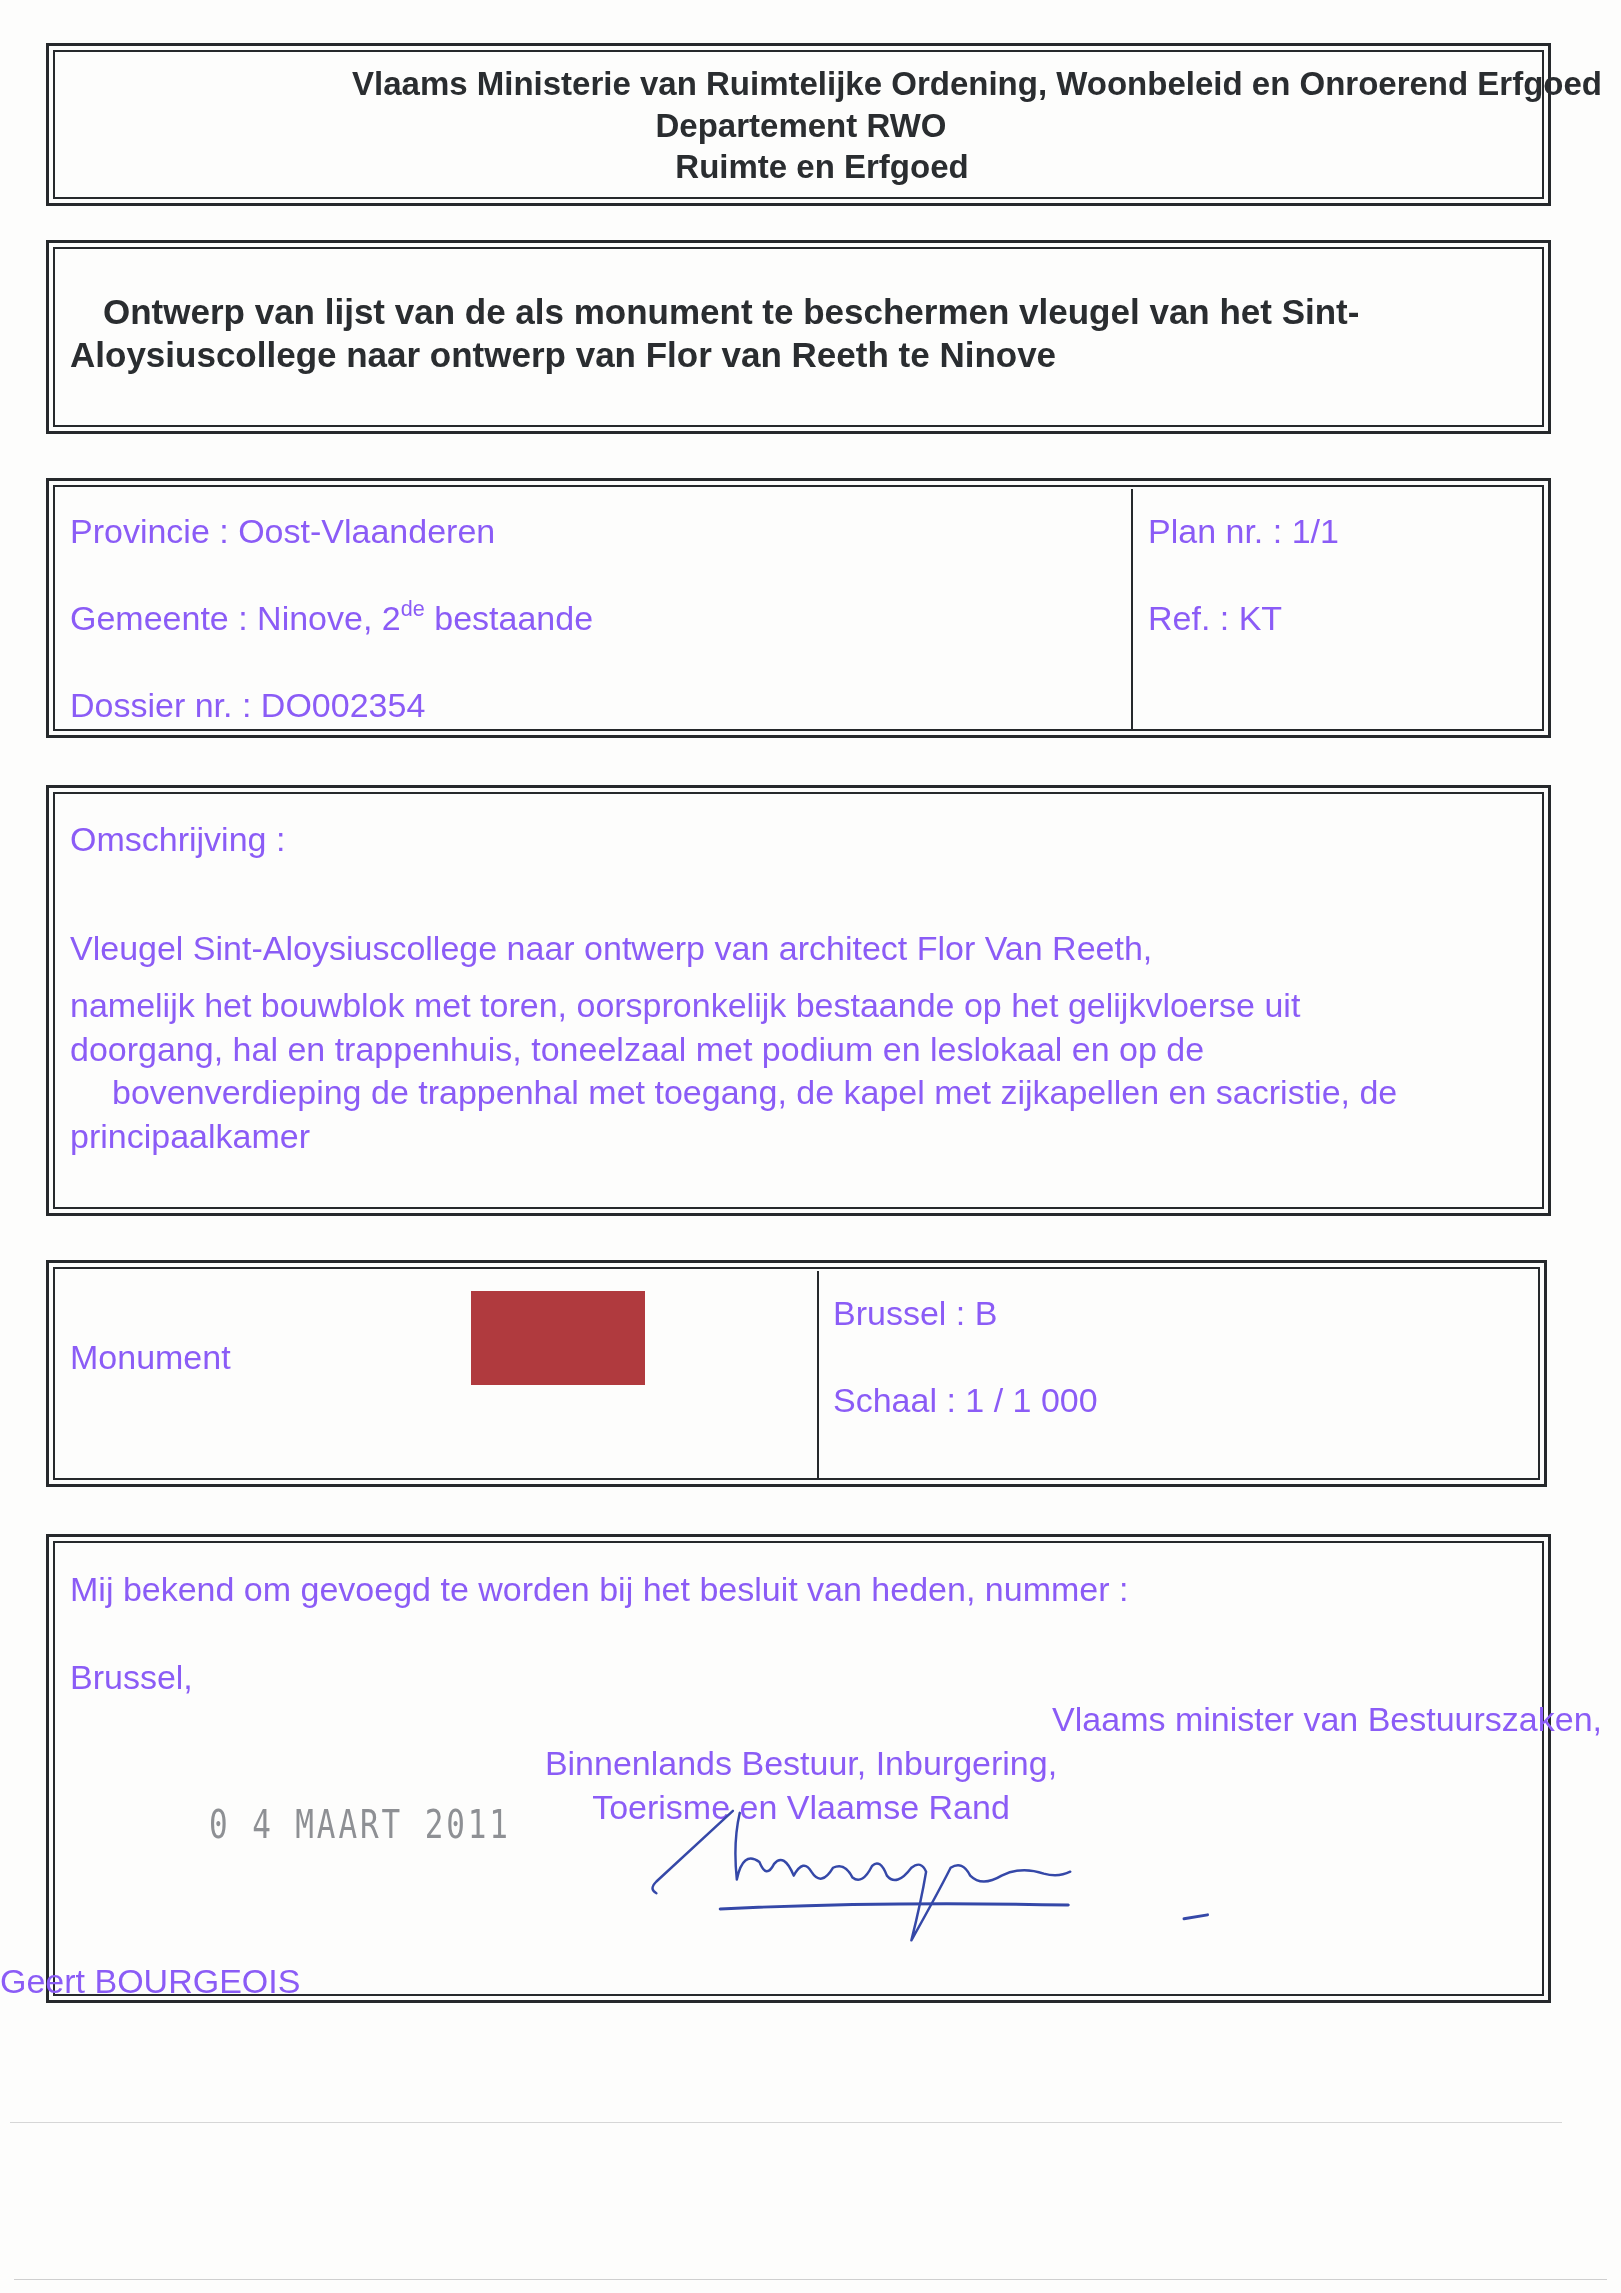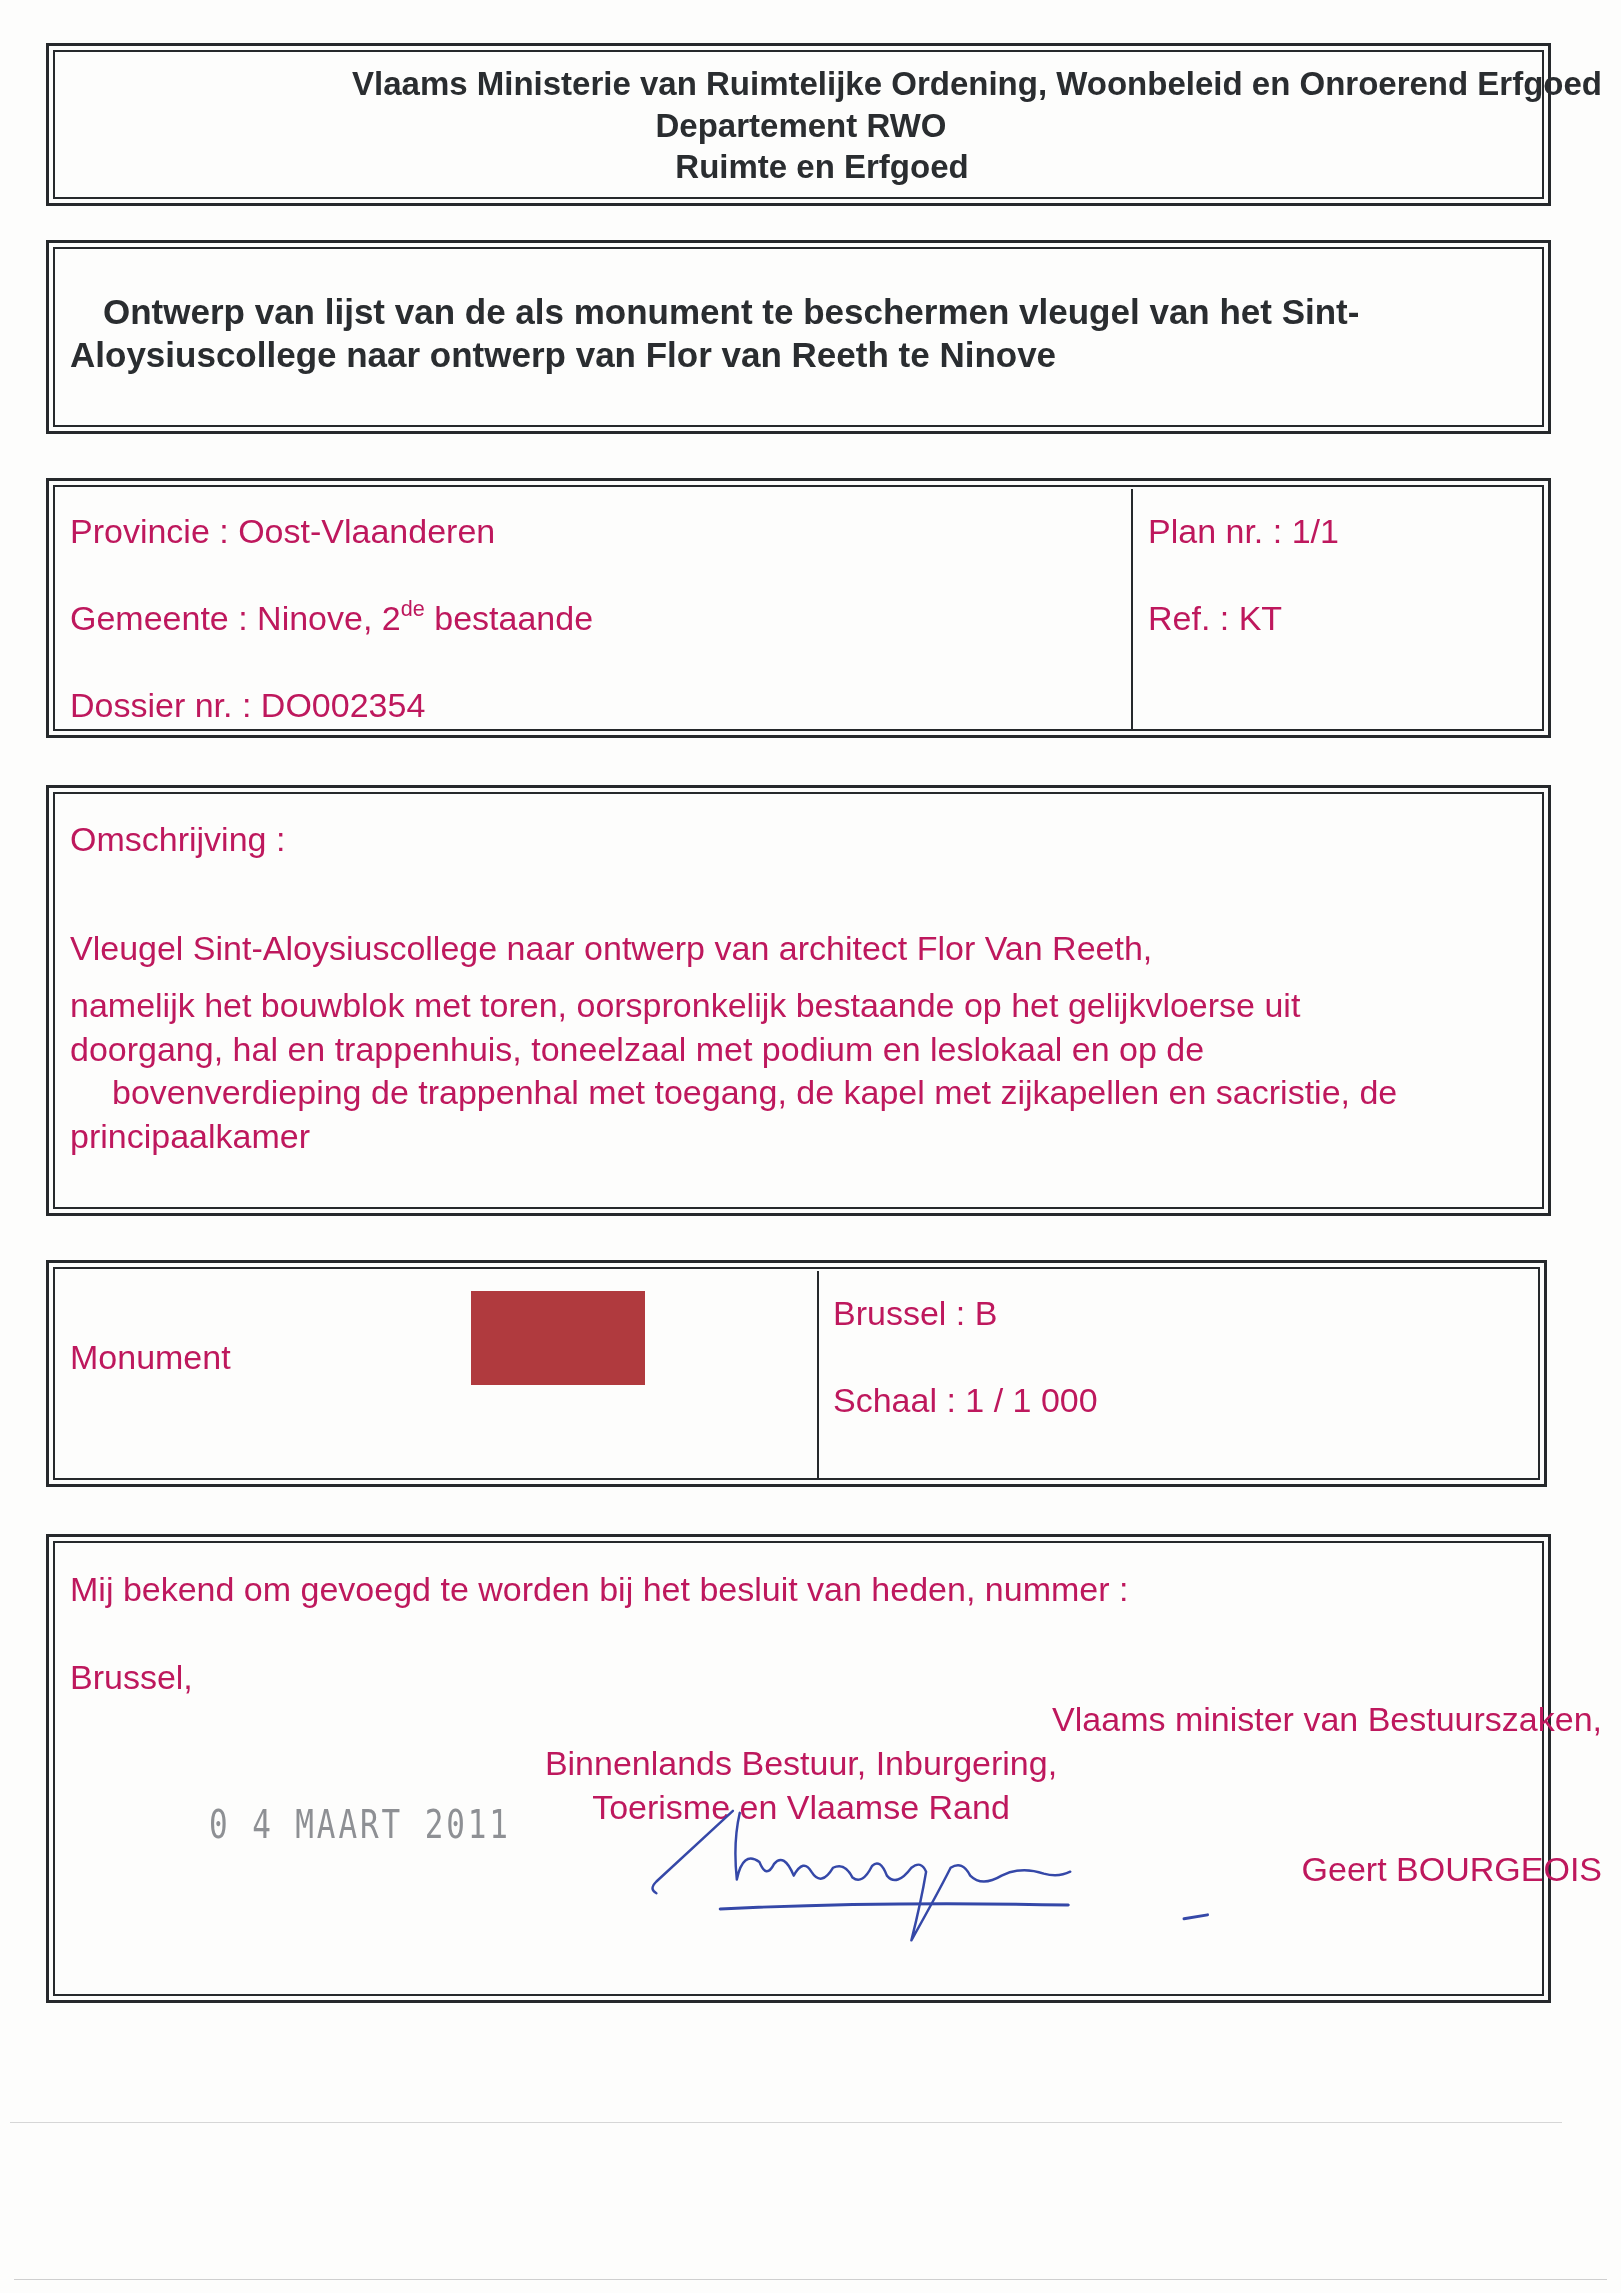--- a/index.html
+++ b/index.html
@@ -5,21 +5,21 @@
   html, body { margin: 0; padding: 0; }
   body {
     width: 1621px; height: 2294px; position: relative;
     background: #fdfdfc; overflow: hidden;
     font-family: "Liberation Sans", sans-serif; color: #222528;
   }
   .box { position: absolute; border: 3.9px solid #26292c; box-sizing: border-box; }
   .box > .inner { position: absolute; left: 3.9px; top: 3.9px; right: 3.9px; bottom: 3.9px; border: 2.9px solid #26292c; }
   .t { position: absolute; white-space: nowrap; line-height: 1; }
   .bold { font-weight: bold; color: #2a2d30; }
-  .reg { font-size: 34px; color: #be185d; }
+  .reg { font-size: 34px; color: #8b5cf6; }
   .vdiv { position: absolute; width: 2px; background: #26292c; }
   sup { font-size: 21.6px; vertical-align: 13.7px; line-height: 0; }
   .swatch { position: absolute; }
   .stamp { position: absolute; font-family: "DejaVu Sans Mono", monospace; color: #8e9094; font-size: 31px; letter-spacing: 2.9px; transform: scaleY(1.25); transform-origin: left top; }
   .scanline { position: absolute; left: 9.8px; right: 59px; height: 1px; background: #d6d6d6; }
 </style>
 </head>
 <body>
 
 <div class="scanline" style="top:2122px;"></div>
@@ -79,14 +79,14 @@
 
 <svg style="position:absolute; left:627px; top:1803px;" width="608" height="157" viewBox="0 0 620 160">
   <g fill="none" stroke="#3548a8" stroke-width="2.5" stroke-linecap="round" stroke-linejoin="round">
     <path d="M 108 8 L 30 80 Q 22 88 30 92"></path>
     <path d="M 115 10 Q 108 40 112 78 Q 118 48 135 60 Q 142 78 150 62 Q 160 50 170 74 Q 180 56 188 70 Q 198 86 210 66 Q 222 60 230 76 Q 240 84 250 64 Q 258 56 265 74 Q 275 86 290 66 Q 300 58 305 70 Q 300 100 290 140 Q 318 90 330 66 Q 342 58 350 74 Q 362 86 382 74 Q 402 64 425 72 Q 440 76 452 70"></path>
     <path d="M 95 108 Q 260 100 450 104" stroke-width="3"></path>
     <path d="M 568 118 L 592 114" stroke-width="3"></path>
   </g>
 </svg>
 
-<div class="t reg" style="left:0; width:1602px; text-align:right; top:1852px;">Geert BOURGEOIS</div>
+<div class="t reg" style="left:0; width:1602px; text-align:left; top:1964px;">Geert BOURGEOIS</div>
 
 
 </body></html>

